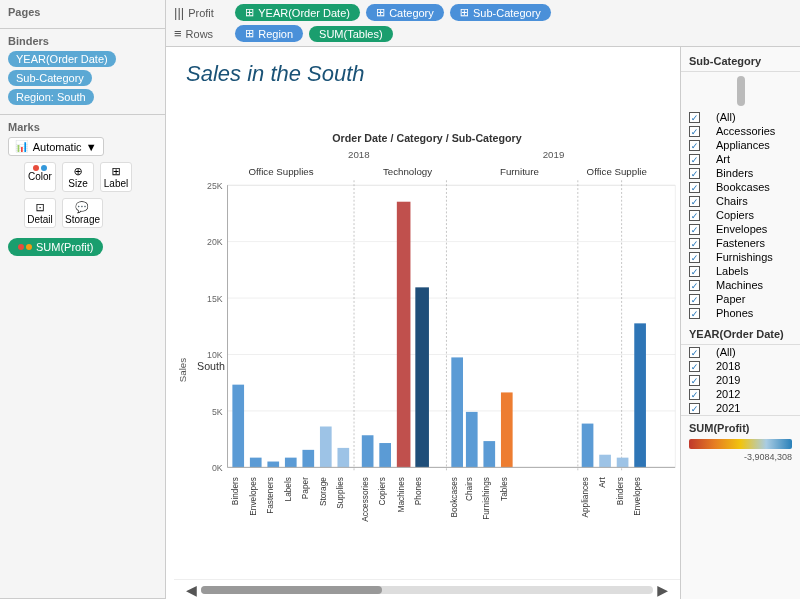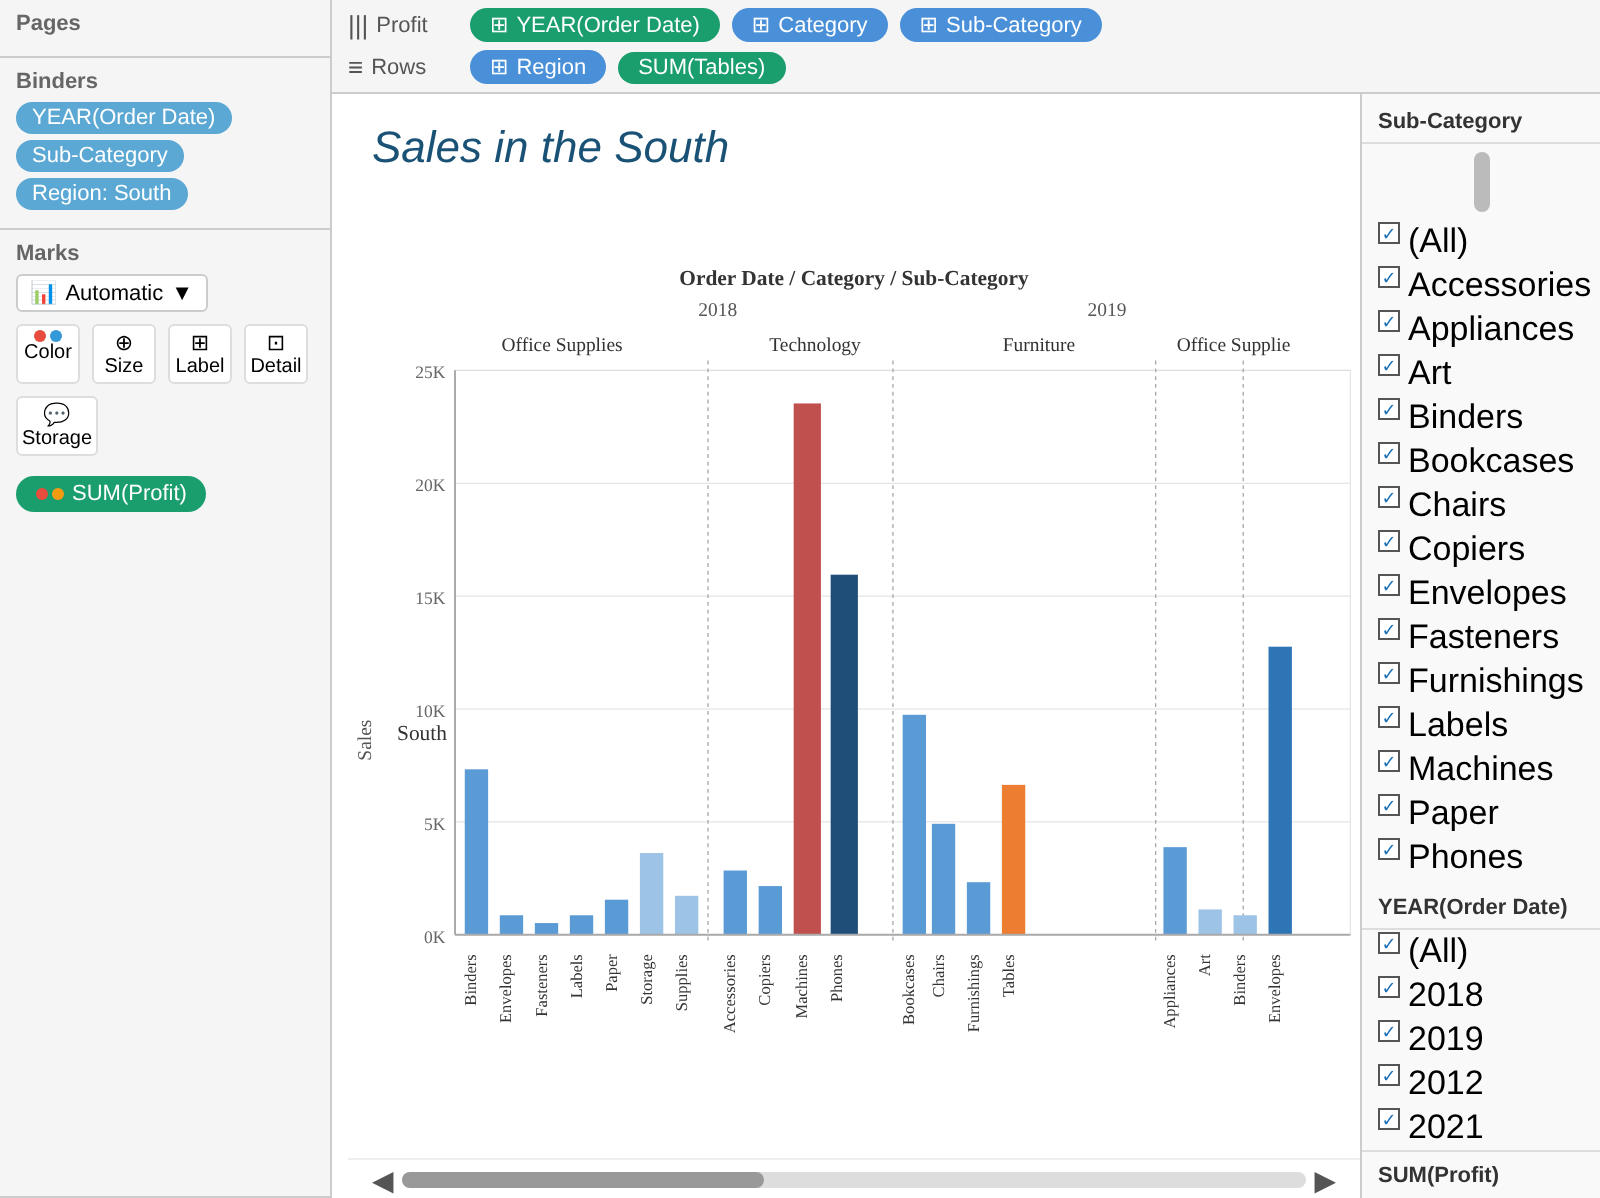--- a/index.html
+++ b/index.html
@@ -5,44 +5,44 @@
     * { box-sizing: border-box; margin: 0; padding: 0; }
     body { font-family: Arial, sans-serif; font-size: 12px; background: #f0f0f0; width: 800px; height: 599px; overflow: hidden; display: flex; }
 
     
     .left-panel { width: 166px; background: #f5f5f5; border-right: 1px solid #ccc; display: flex; flex-direction: column; flex-shrink: 0; }
     .panel-section { border-bottom: 1px solid #ccc; padding: 6px 8px; }
     .panel-section-title { font-size: 11px; color: #666; font-weight: bold; margin-bottom: 4px; }
     .filter-pill { background: #5ba8d4; color: white; border-radius: 12px; padding: 2px 8px; font-size: 11px; margin-bottom: 3px; display: inline-block; cursor: pointer; }
     .marks-row { display: flex; align-items: center; gap: 4px; margin-bottom: 6px; }
     .marks-dropdown { display: flex; align-items: center; border: 1px solid #ccc; border-radius: 3px; padding: 2px 6px; background: white; font-size: 11px; cursor: pointer; gap: 4px; }
-    .marks-icons { display: flex; gap: 6px; flex-wrap: wrap; }
+    .marks-icons { display: flex; gap: 6px; flex-wrap: wrap; margin-left: 16px; }
     .mark-item { display: flex; flex-direction: column; align-items: center; font-size: 10px; cursor: pointer; padding: 2px; border: 1px solid #ddd; border-radius: 3px; background: white; min-width: 32px; }
     .sum-pill { background: #1a9e6e; color: white; border-radius: 12px; padding: 3px 10px; font-size: 11px; display: inline-flex; align-items: center; gap: 4px; cursor: pointer; margin-top: 4px; }
 
     
     .main-area { flex: 1; display: flex; flex-direction: column; background: white; }
 
     
     .toolbar { background: #f5f5f5; border-bottom: 1px solid #ccc; padding: 4px 8px; display: flex; flex-direction: column; gap: 4px; }
     .toolbar-row { display: flex; align-items: center; gap: 6px; }
     .toolbar-label { font-size: 11px; color: #555; min-width: 55px; display: flex; align-items: center; gap: 4px; }
     .pill-green { background: #1a9e6e; color: white; border-radius: 10px; padding: 2px 10px; font-size: 11px; cursor: pointer; display: inline-flex; align-items: center; gap: 4px; }
     .pill-blue { background: #4a90d9; color: white; border-radius: 10px; padding: 2px 10px; font-size: 11px; cursor: pointer; display: inline-flex; align-items: center; gap: 4px; }
 
     
     .chart-container { flex: 1; display: flex; overflow: hidden; }
     .chart-main { flex: 1; padding: 8px 0 0 8px; display: flex; flex-direction: column; overflow: hidden; }
     .chart-title { font-size: 22px; color: #1a5276; padding: 6px 12px; font-style: italic; }
-    .chart-content { flex: 1; display: flex; overflow: hidden; position: relative; font-family: Liberation Serif, serif; }
+    .chart-content { flex: 1; display: flex; overflow: hidden; position: relative; }
 
     
     .right-sidebar { width: 120px; flex-shrink: 0; border-left: 1px solid #ccc; background: #f9f9f9; overflow-y: auto; padding: 4px 0; }
     .sidebar-section-title { font-size: 11px; font-weight: bold; padding: 4px 8px; color: #333; border-bottom: 1px solid #ddd; }
-    .sidebar-item { display: flex; align-items: flex-start; gap: 4px; padding: 1px 8px; font-size: 17px; }
+    .sidebar-item { display: flex; align-items: flex-end; gap: 16px; padding: 1px 8px; font-size: 11px; }
     .checkbox { width: 11px; height: 11px; border: 1px solid #555; background: white; display: inline-flex; align-items: center; justify-content: center; flex-shrink: 0; }
     .checkbox.checked::after { content: '✓'; font-size: 9px; color: #1a6eb5; }
     .scrollbar-indicator { width: 8px; background: #bbb; border-radius: 4px; margin: 2px auto; height: 30px; }
 
     
     .color-legend { border-top: 1px solid #ddd; padding: 4px 8px; }
     .color-bar { height: 10px; background: linear-gradient(to right, #c0392b, #e67e22, #f1c40f, #a9cce3, #2980b9); border-radius: 2px; margin: 3px 0; }
     .color-labels { display: flex; justify-content: flex-end; font-size: 9px; color: #555; }
 
     

